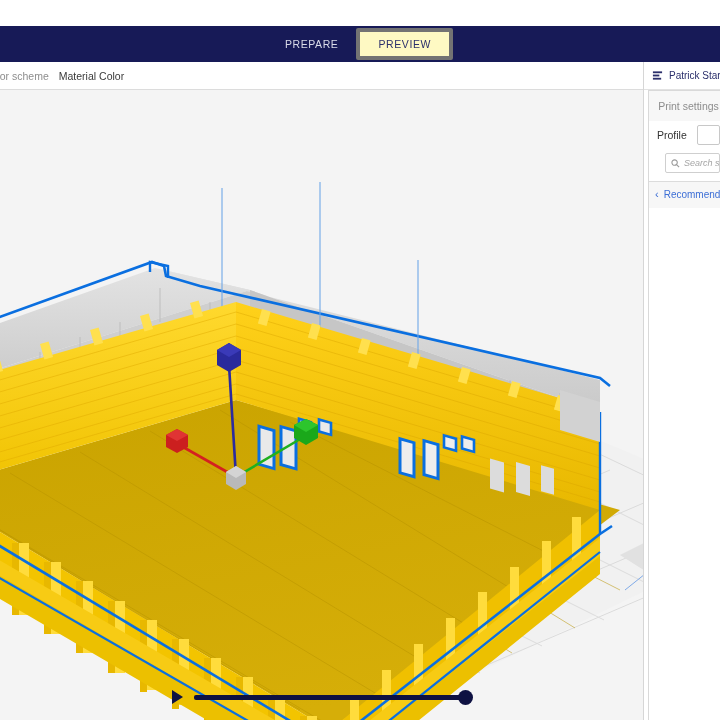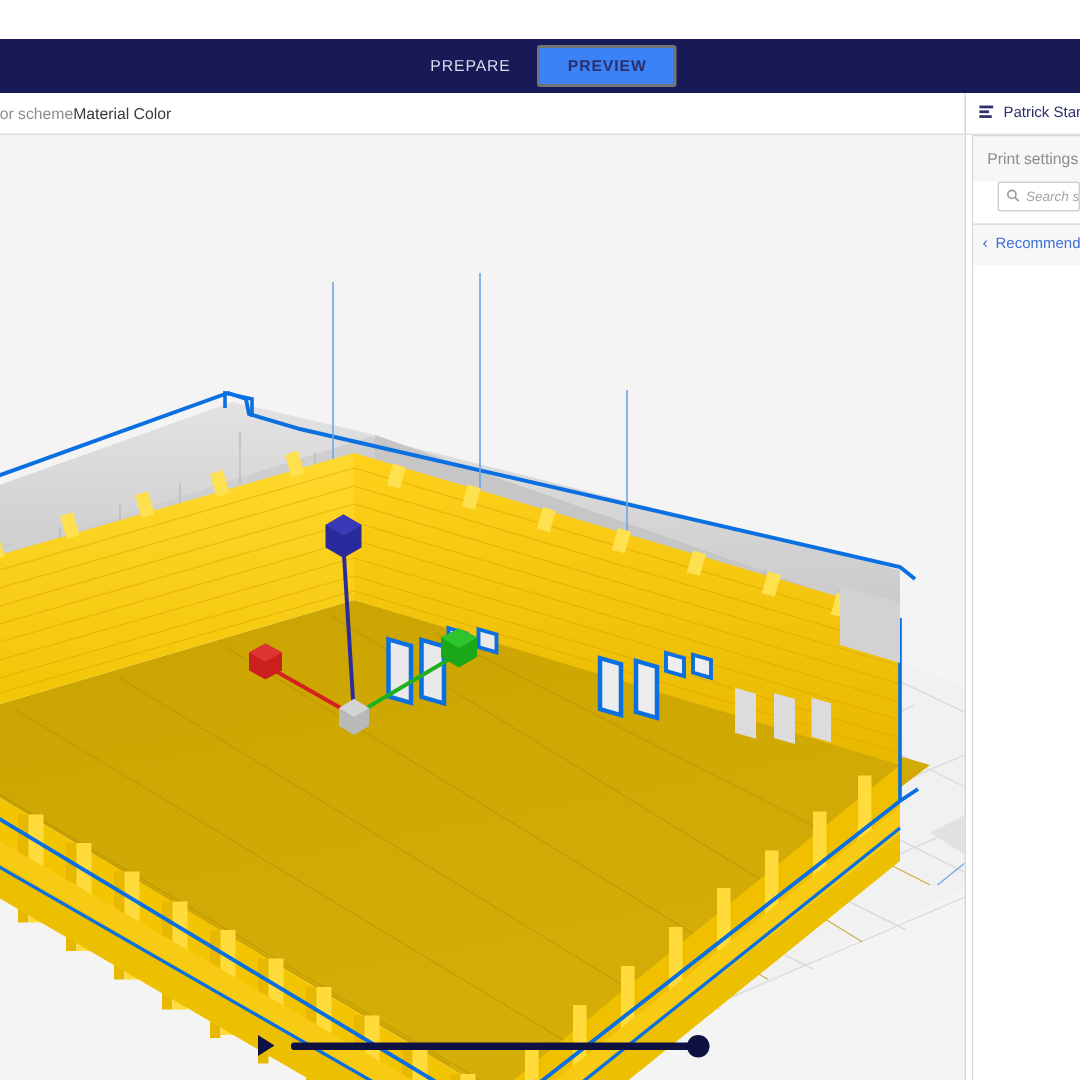--- a/index.html
+++ b/index.html
@@ -23,37 +23,37 @@
     background: #171a57;
     display: flex; align-items: center; justify-content: center;
   }
   .nav-tabs { display: flex; align-items: center; gap: 0px; }
   .nav-tab {
     font-size: 10.5px; letter-spacing: 0.6px;
     color: #d9dbe8; padding: 6px 18px; cursor: pointer;
     border-radius: 2px; white-space: nowrap;
   }
   .nav-tab.active {
-    background: #3b82f6; color: #2b2f6b; font-weight: 700;
-    border: 2px solid #737373;
+    background: #fef9c3; color: #2b2f6b; font-weight: 400;
+    border: 4px solid #737373;
   }
 
   
   .toolbar {
     position: absolute; top: 62px; left: 0; width: 720px; height: 28px;
     background: #ffffff;
     border-bottom: 1px solid #dcdcdc;
     display: flex; align-items: center;
   }
   .tb-label {
     font-size: 10.5px; color: #8d8d8d; margin-left: -16px;
     white-space: nowrap;
   }
   .tb-value {
-    font-size: 10.5px; color: #3a3a3a; white-space: nowrap;
+    font-size: 10.5px; color: #3a3a3a; margin-left: 10px; white-space: nowrap;
   }
   .tb-spacer { flex: 1; }
   .pencil-icon {
     width: 18px; height: 18px; margin-right: 14px;
     display: flex; align-items: center; justify-content: center;
     cursor: pointer;
   }
 
   
   .viewport {
@@ -434,20 +434,24 @@
           <rect x="1" y="5" width="7" height="2" fill="#2b2f6b"></rect>
           <rect x="1" y="8.5" width="9" height="2" fill="#2b2f6b"></rect>
         </svg>
       </span>
       <span class="account-name">Patrick Standard</span>
     </div>
 
     <div class="panel-body">
       <div class="panel-title">Print settings</div>
 
+      <div class="profile-row">
+        <span class="profile-label">Profile</span>
+        <span class="profile-select"></span>
+      </div>
 
       <div class="search-wrap">
         <div class="search-box">
           <span>
             <svg width="9" height="9" viewBox="0 0 10 10">
               <circle cx="4" cy="4" r="3" fill="none" stroke="#9a9a9a" stroke-width="1.2"></circle>
               <line x1="6.2" y1="6.2" x2="9" y2="9" stroke="#9a9a9a" stroke-width="1.2"></line>
             </svg>
           </span>
           <span class="search-ph">Search settings</span>

